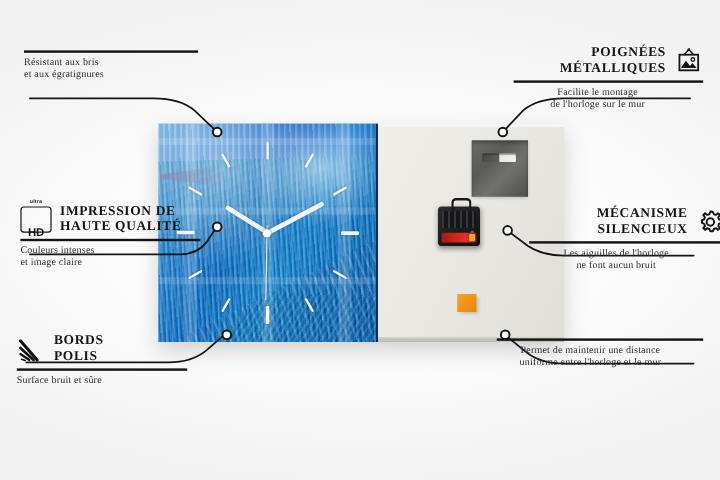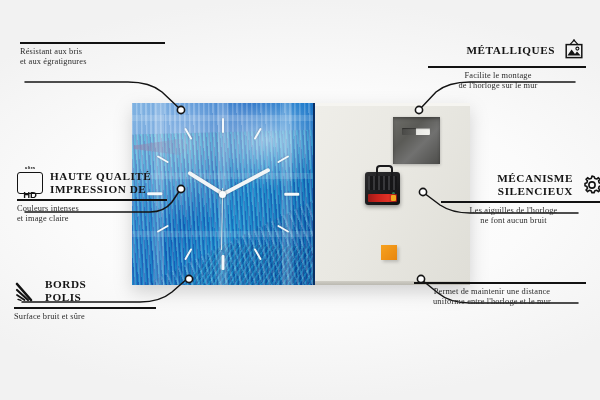--- a/index.html
+++ b/index.html
@@ -247,22 +247,22 @@
     <div class="feat-sub">et aux égratignures</div>
   </div>
 
   <div class="feature left" style="left:17px;top:170px;width:175px;">
     <div class="feat-head">
       <div class="hd-badge">
         <span class="u">ultra</span>
         <span class="h">HD</span>
       </div>
       <div>
+        <div class="feat-title">IMPRESSION DE</div>
         <div class="feat-title">HAUTE QUALITÉ</div>
-        <div class="feat-title">IMPRESSION DE</div>
       </div>
     </div>
     <div class="feat-rule" style="width:150px;margin-top:4px;"></div>
     <div class="feat-sub">Couleurs intenses</div>
     <div class="feat-sub">et image claire</div>
   </div>
 
   <div class="feature left" style="left:14px;top:278px;width:165px;">
     <div class="feat-head">
       <svg class="ico" viewBox="0 0 24 24">
@@ -276,20 +276,21 @@
         <div class="feat-title">POLIS</div>
       </div>
     </div>
     <div class="feat-rule" style="width:142px;margin-top:4px;"></div>
     <div class="feat-sub">Surface bruit et sûre</div>
   </div>
 
   <div class="feature right" style="left:410px;top:38px;width:176px;">
     <div class="feat-head right">
       <div>
+        <div class="feat-title">POIGNÉES</div>
         <div class="feat-title">MÉTALLIQUES</div>
       </div>
       <svg class="ico" viewBox="0 0 24 24">
         <path d="M12 2.2 L8.2 6.4 M12 2.2 L15.8 6.4" stroke="#131313" stroke-width="1.2" fill="none"></path>
         <circle cx="12" cy="2.4" r="1.1" fill="#131313"></circle>
         <rect x="4.2" y="6.6" width="15.6" height="13" fill="none" stroke="#131313" stroke-width="1.5"></rect>
         <circle cx="15.4" cy="10.6" r="1.5" fill="none" stroke="#131313" stroke-width="1.1"></circle>
         <path d="M5.4 17.6 L9.6 11.6 L13 16 L15 13.6 L18.6 17.6 Z" fill="#131313"></path>
       </svg>
     </div>

